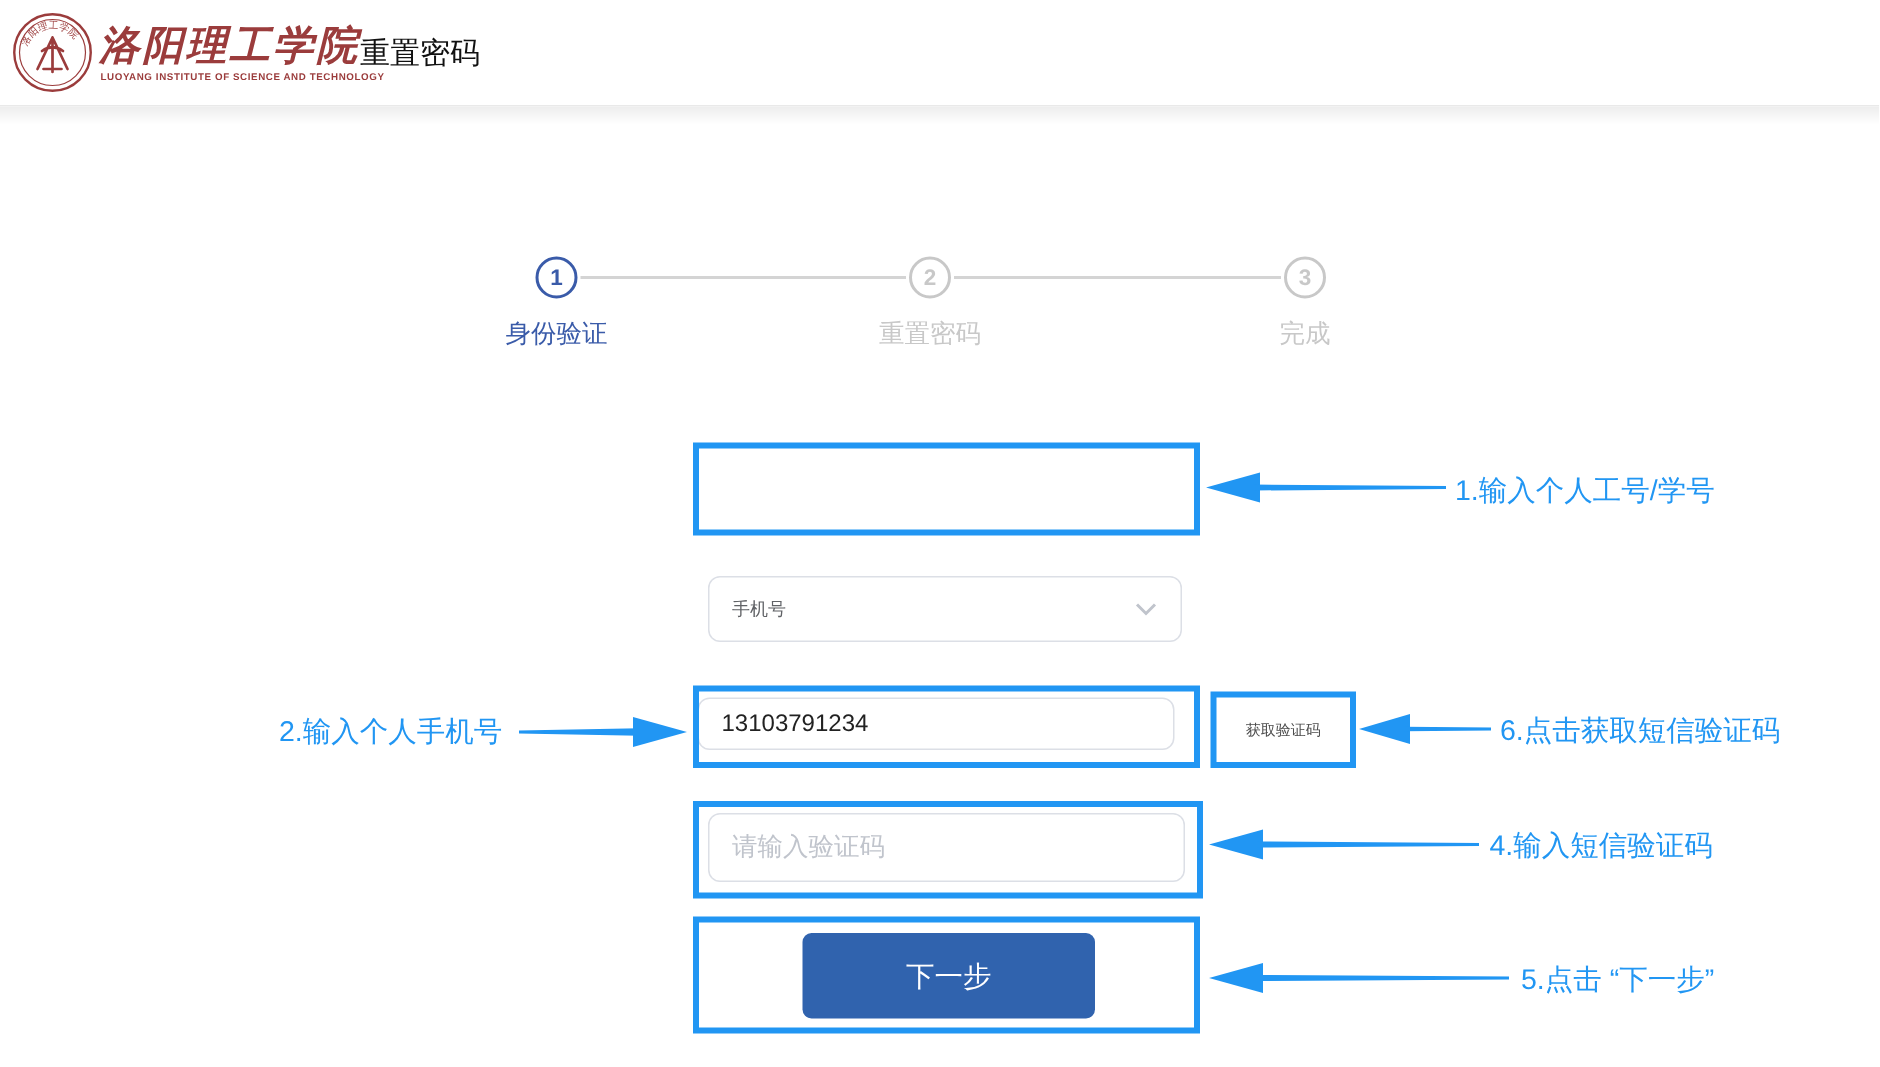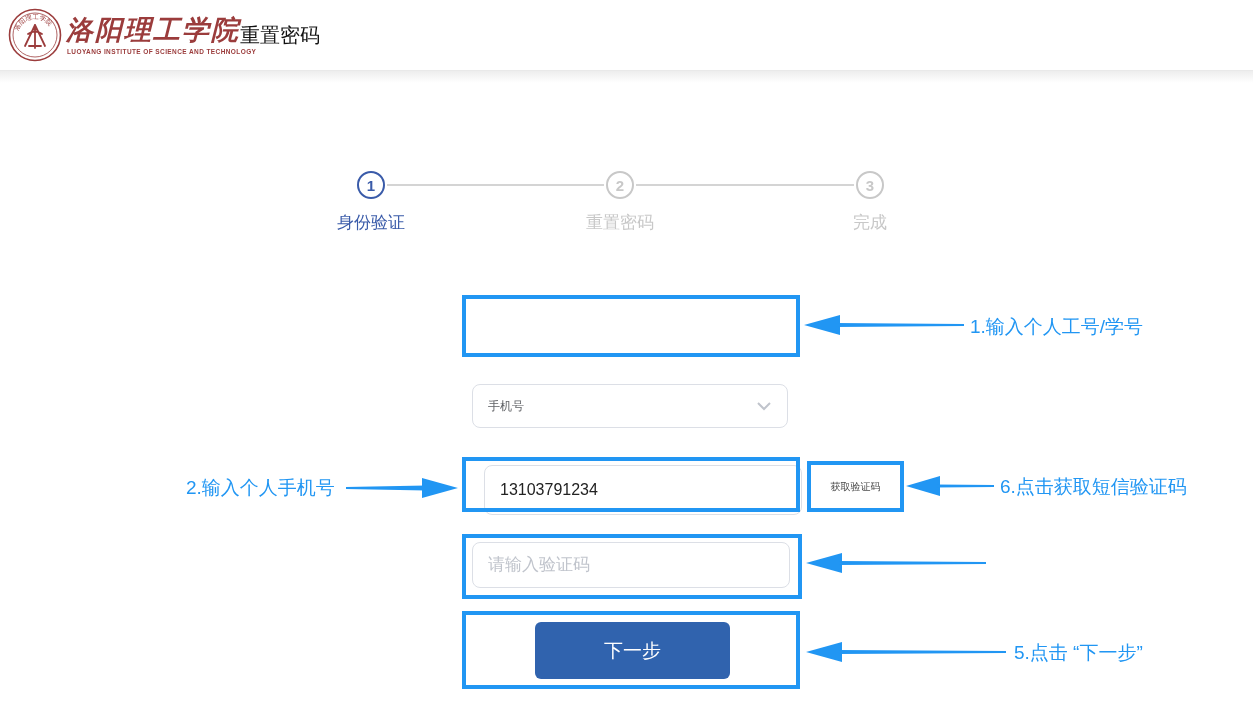--- a/index.html
+++ b/index.html
@@ -92,21 +92,21 @@
 
   <div class="hl-box" style="left:462px;top:295px;width:330px;height:54px;"></div>
 
   <div class="select-box" style="left:472px;top:384px;width:316px;height:44px;">
     <span class="select-value">手机号</span>
     <svg width="16" height="12" viewBox="0 0 16 12">
       <polyline points="2,3 8,9 14,3" fill="none" stroke="#c0c4cc" stroke-width="2"></polyline>
     </svg>
   </div>
 
-  <input class="text-input" id="phone-input" style="left: 484px; top: 465px; width: 318px; height: 50px;" value="13103791234">
+  <input class="text-input" id="phone-input" style="left: 465px; top: 465px; width: 318px; height: 35px;" value="13103791234">
   <div class="hl-box" style="left:462px;top:457px;width:330px;height:47px;"></div>
 
   <div class="get-code" style="left:808px;top:462px;width:95px;height:50px;">获取验证码</div>
   <div class="hl-box" style="left:807px;top:461px;width:89px;height:43px;"></div>
 
   <input class="text-input" id="code-input" style="left: 472px; top: 542px; width: 318px; height: 46px;" placeholder="请输入验证码">
   <div class="hl-box" style="left:462px;top:534px;width:332px;height:57px;"></div>
 
   <button class="next-btn" style="left:523px;top:622px;width:195px;height:57px;margin-left:12px;">下一步</button>
   <div class="hl-box" style="left:462px;top:611px;width:330px;height:70px;"></div>
@@ -128,15 +128,16 @@
       <polygon points="32,10 180,11 180,13 32,14"></polygon>
   </svg>
   <svg class="arrow-svg" style="left:806px;top:640px;" width="200" height="24" viewBox="0 0 200 24">
     <polygon points="0,12 36,2 36,22"></polygon>
       <polygon points="32,10 200,11 200,13 32,14"></polygon>
   </svg>
 
   <div class="ann-text" style="left:970px;top:314px;">1.输入个人工号/学号</div>
   <div class="ann-text" style="left:186px;top:475px;">2.输入个人手机号</div>
   <div class="ann-text" style="left:1000px;top:474px;">6.点击获取短信验证码</div>
+  <div class="ann-text" style="left:993px;top:551px;">4.输入短信验证码</div>
   <div class="ann-text" style="left:1014px;top:640px;">5.点击 “下一步”</div>
 
 </div>
 
 </body></html>

